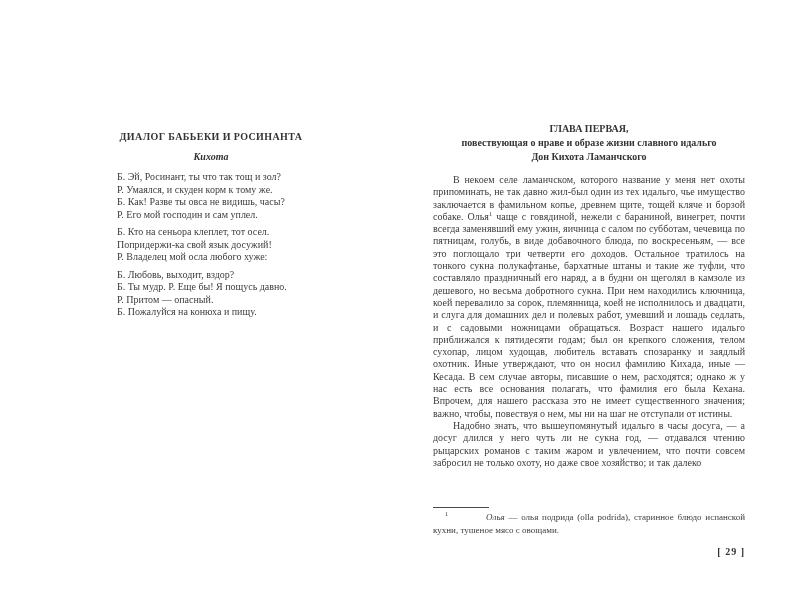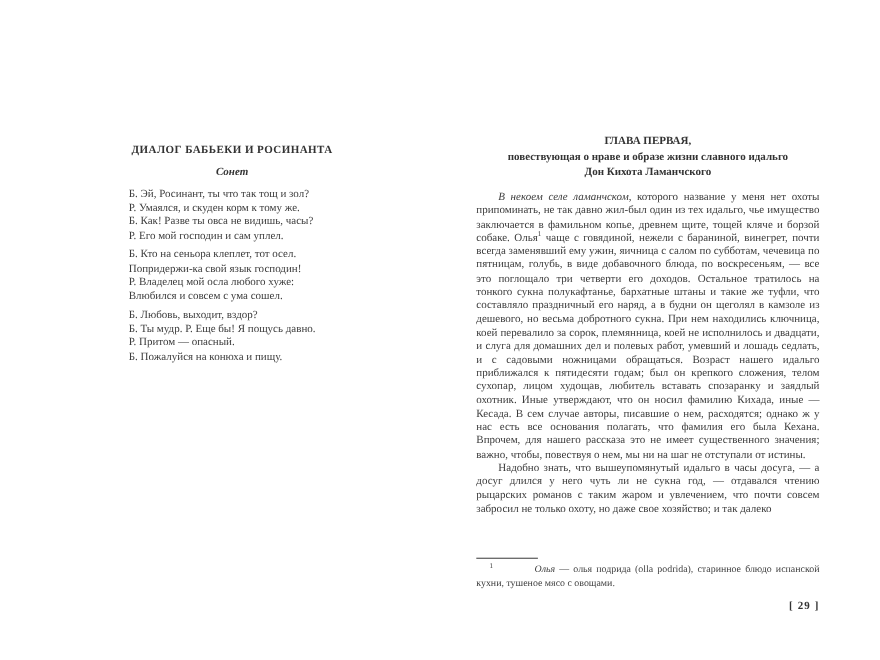--- a/index.html
+++ b/index.html
@@ -65,21 +65,21 @@
   .chapter-body {
     margin-top: 10px;
     font-size: 10px;
     line-height: 12.3px;
     text-align: justify;
   }
   .chapter-body p {
     margin: 0;
     text-indent: 20px;
   }
-  .italic-lead { font-style: italic; }
+  .italic-lead { }
   sup.fn-ref {
     font-size: 6.5px;
     line-height: 0;
     vertical-align: super;
   }
   .footnote-rule {
     position: absolute;
     left: 433px;
     top: 507px;
     width: 56px;
@@ -108,34 +108,33 @@
     color: #333333;
   }
 </style>
 </head>
 <body>
 
 <div class="spread">
 
   <div class="left-page">
     <div class="poem-title">ДИАЛОГ БАБЬЕКИ И РОСИНАНТА</div>
-    <div class="sonnet-subtitle">Сонет</div>
+    <div class="sonnet-subtitle">Кихота</div>
 
     <div class="poem">
       <div class="stanza">
         <div class="poem-line">Б. Эй, Росинант, ты что так тощ и зол?</div>
         <div class="poem-line">Р. Умаялся, и скуден корм к тому же.</div>
         <div class="poem-line">Б. Как! Разве ты овса не видишь, часы?</div>
         <div class="poem-line">Р. Его мой господин и сам уплел.</div>
       </div>
       <div class="stanza">
         <div class="poem-line">Б. Кто на сеньора клеплет, тот осел.</div>
-        <div class="poem-line">Попридержи-ка свой язык господин!</div>
+        <div class="poem-line">Попридержи-ка свой язык досужий!</div>
         <div class="poem-line">Р. Владелец мой осла любого хуже:</div>
-        <div class="poem-line">Влюбился и совсем с ума сошел.</div>
       </div>
       <div class="stanza">
         <div class="poem-line">Б. Любовь, выходит, вздор?</div>
         <div class="poem-line">Б. Ты мудр. Р. Еще бы! Я пощусь давно.</div>
         <div class="poem-line">Р. Притом — опасный.</div>
         <div class="poem-line">Б. Пожалуйся на конюха и пищу.</div>
       </div>
     </div>
   </div>
 

